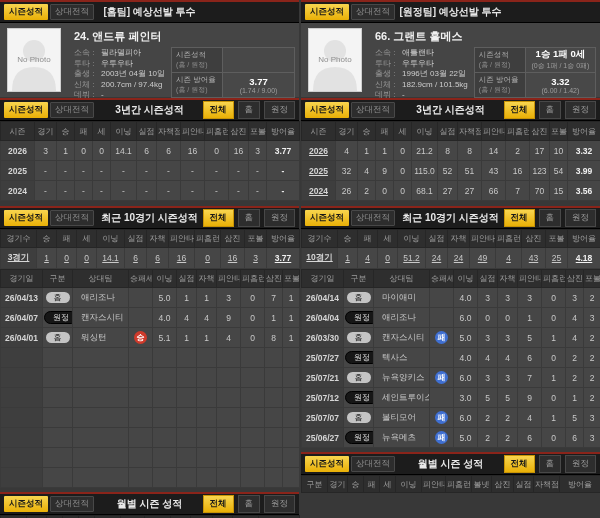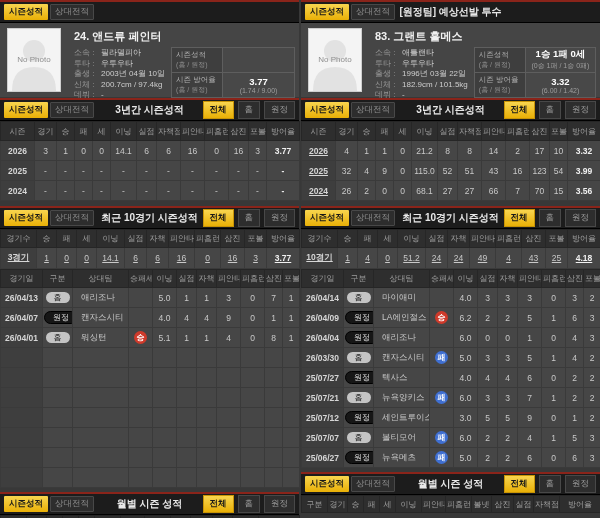--- a/index.html
+++ b/index.html
@@ -89,20 +89,21 @@
 
 <div class="wrap">
 
   <section class="panel">
     <div class="sec">
       <div class="sec-head">
           <div class="tabs">
             <span class="tab active">시즌성적</span>
             <span class="tab inactive">상대전적</span>
           </div>
+          <span class="sec-title">[홈팀] 예상선발 투수</span>
         </div>
       <div class="player">
         <div class="photo">
           <svg viewBox="0 0 52 62">
             <circle cx="26" cy="22" r="11" fill="#e2e2e2"></circle>
             <path d="M4 62 Q4 38 26 38 Q48 38 48 62 Z" fill="#e2e2e2"></path>
           </svg>
           <span class="nptext">No Photo</span>
         </div>
         <div class="pright">
@@ -543,21 +544,21 @@
         </div>
       <div class="player">
         <div class="photo">
           <svg viewBox="0 0 52 62">
             <circle cx="26" cy="22" r="11" fill="#e2e2e2"></circle>
             <path d="M4 62 Q4 38 26 38 Q48 38 48 62 Z" fill="#e2e2e2"></path>
           </svg>
           <span class="nptext">No Photo</span>
         </div>
         <div class="pright">
-          <div class="pname">83. 그랜트 홀메스</div>
+          <div class="pname">66. 그랜트 홀메스</div>
           <div class="pbody">
             <div class="pinfo">
               <div class="prow">
                   <span class="plabel">소속</span>
                   <span class="pval">애틀랜타</span>
                 </div>
               <div class="prow">
                   <span class="plabel">투타</span>
                   <span class="pval">우투우타</span>
                 </div>
@@ -800,33 +801,20 @@
                 <td></td>
                 <td>4.0</td>
                 <td>3</td>
                 <td>3</td>
                 <td>3</td>
                 <td>0</td>
                 <td>3</td>
                 <td>2</td>
               </tr>
               <tr>
-                <td>26/04/09</td>
-                <td><span class="pill pill-away">원정</span></td>
-                <td>LA에인절스</td>
-                <td><span class="badge badge-win">승</span></td>
-                <td>6.2</td>
-                <td>2</td>
-                <td>2</td>
-                <td>5</td>
-                <td>1</td>
-                <td>6</td>
-                <td>3</td>
-              </tr>
-              <tr>
                 <td>26/04/04</td>
                 <td><span class="pill pill-away">원정</span></td>
                 <td>애리조나</td>
                 <td></td>
                 <td>6.0</td>
                 <td>0</td>
                 <td>0</td>
                 <td>1</td>
                 <td>0</td>
                 <td>4</td>

